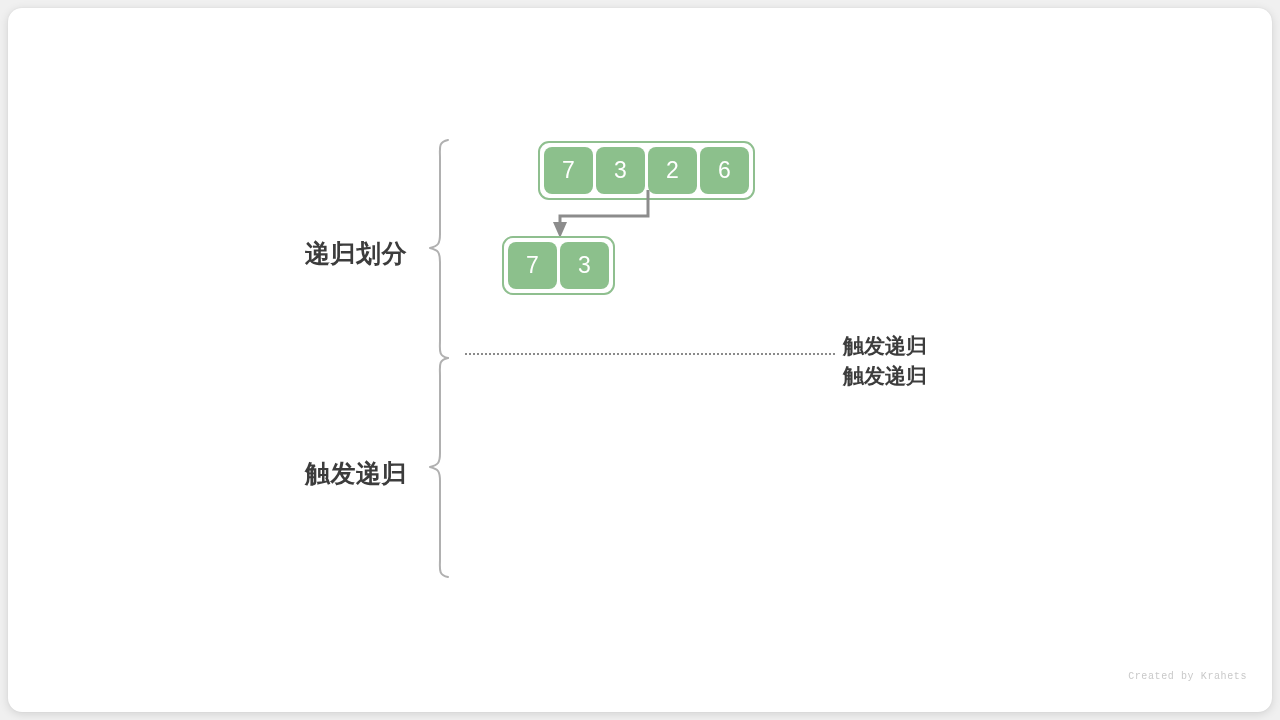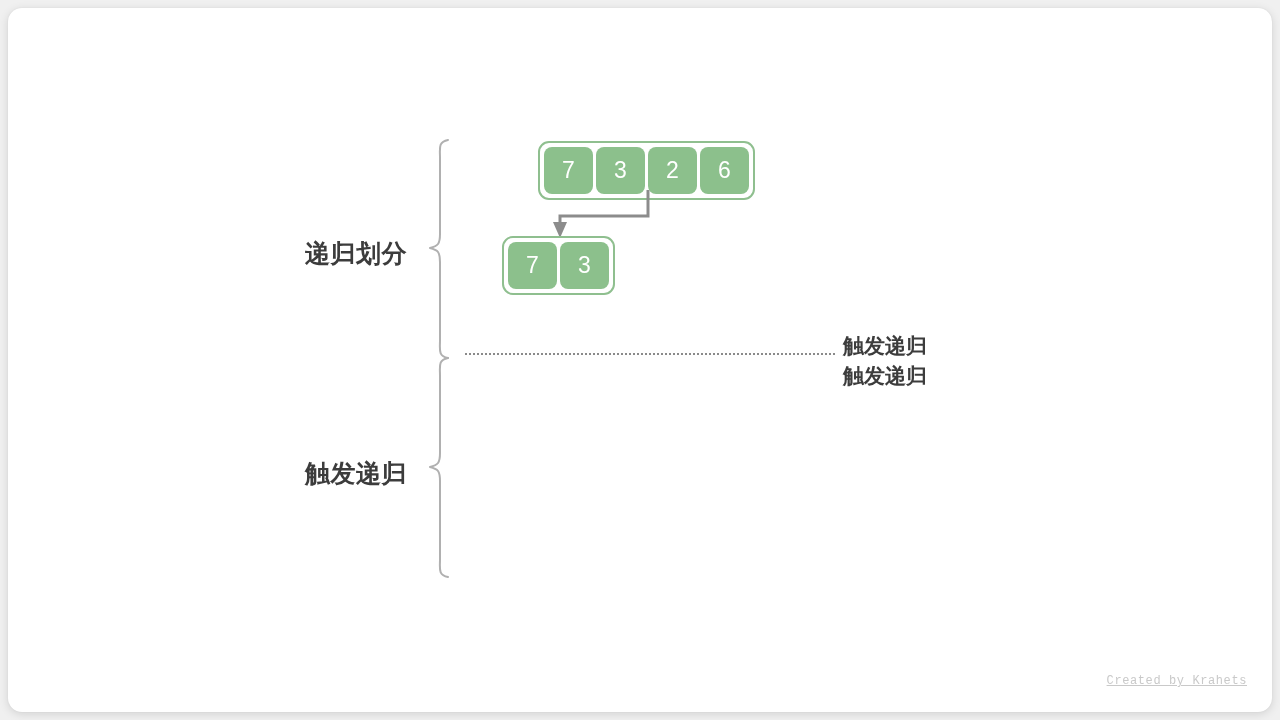--- a/index.html
+++ b/index.html
@@ -109,27 +109,26 @@
     font-weight: bold;
     color: #3c3c3c;
     line-height: 30px;
     white-space: nowrap;
   }
 
   
   #credit {
     position: absolute;
     right: 33px;
-    bottom: 32px;
+    bottom: 38px;
     font-family: "Liberation Mono", "DejaVu Sans Mono", monospace;
-    font-size: 12px;
+    font-size: 10px;
     color: #c9c9c9;
     letter-spacing: 0.6px;
     white-space: nowrap;
-    text-decoration: underline;
   }
 </style>
 </head>
 <body>
 
 <div id="card">
   <div id="stage">
 
     <div class="section-label" id="label-divide">递归划分</div>
 

